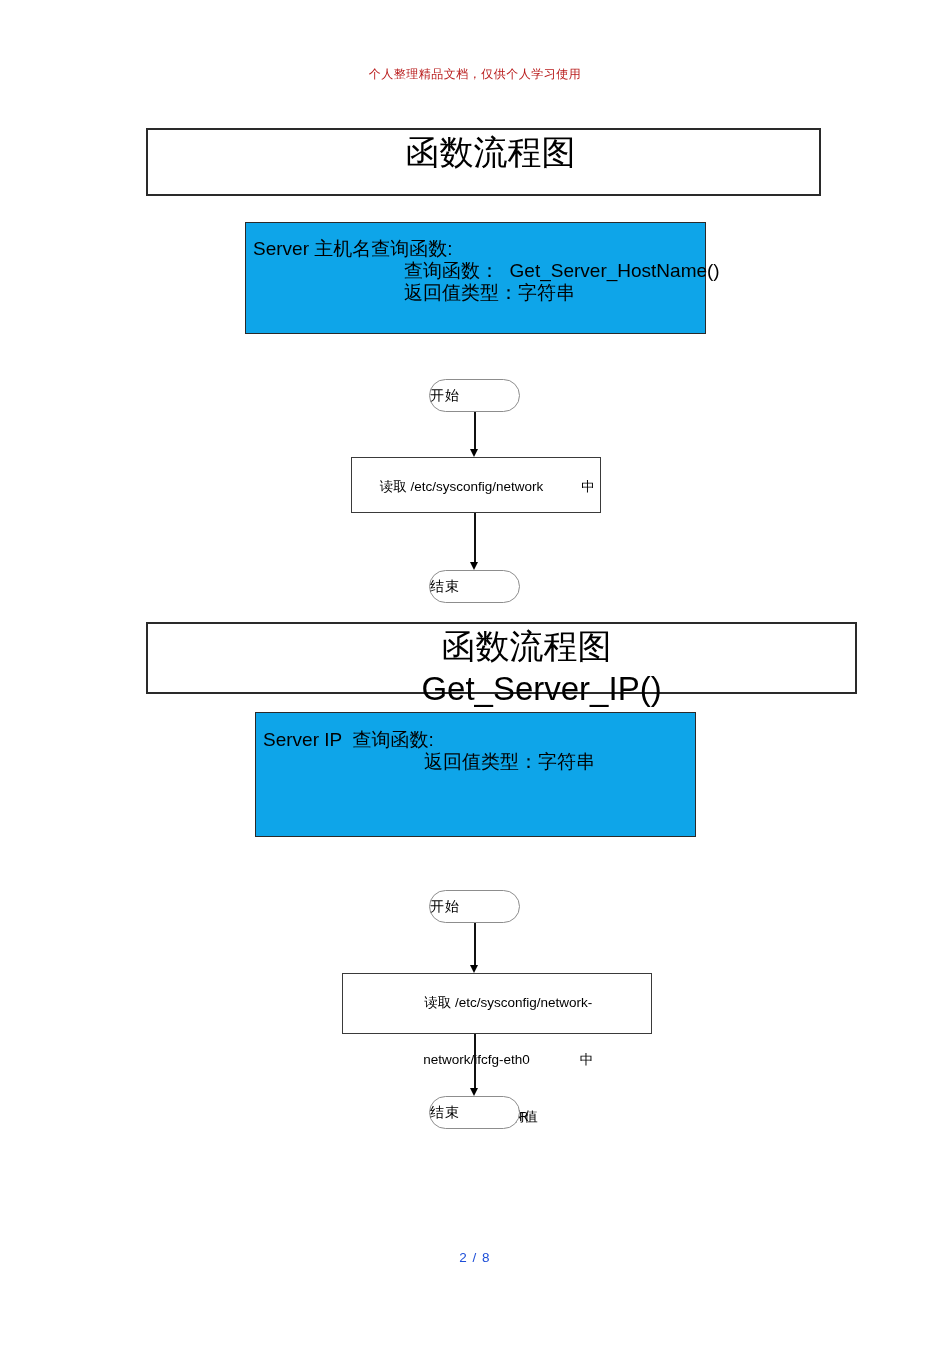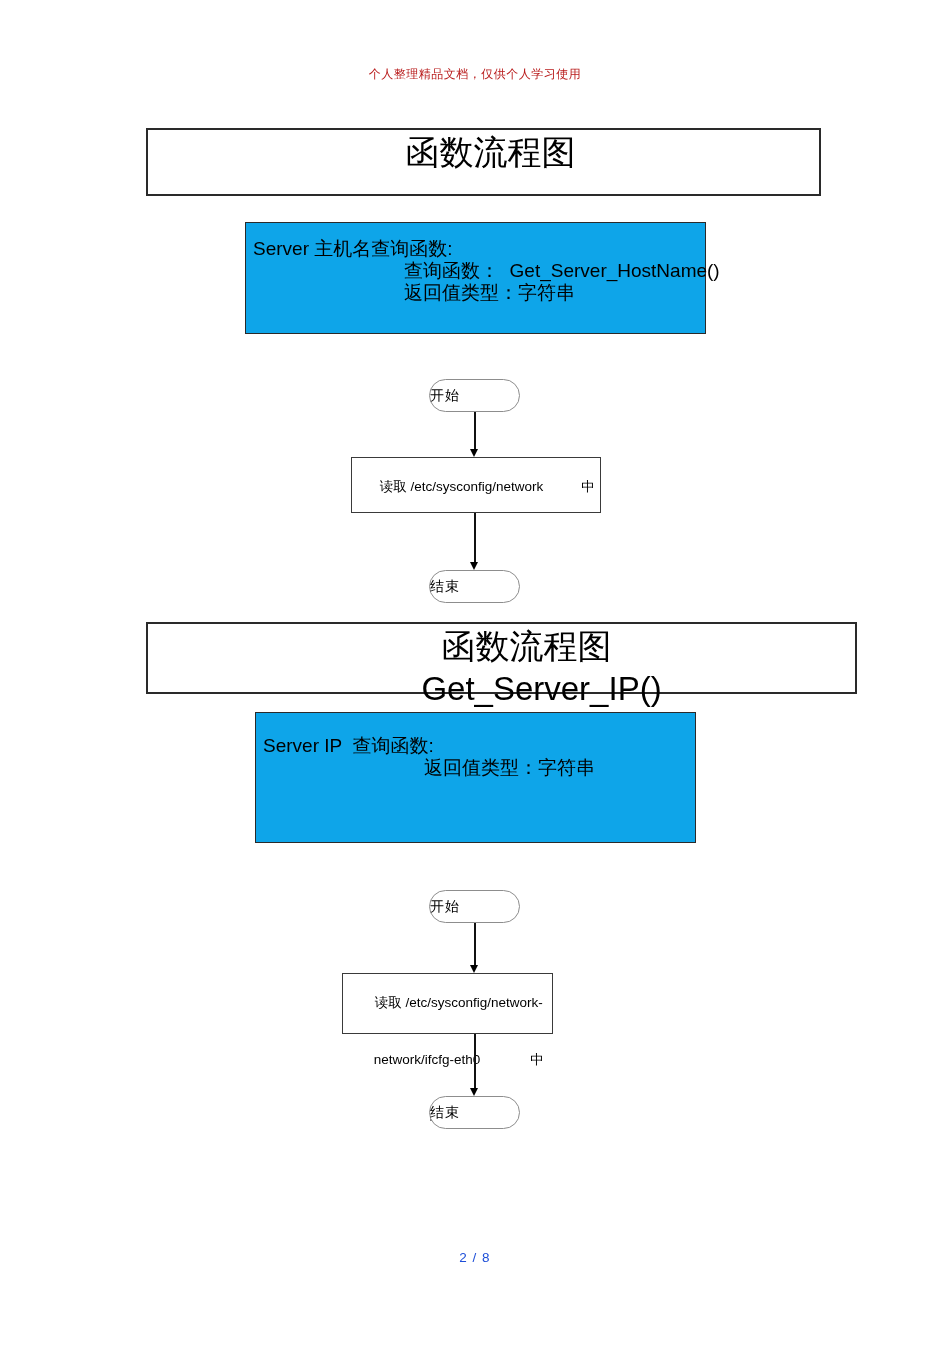--- a/index.html
+++ b/index.html
@@ -17,21 +17,21 @@
     background:#fff;display:flex;align-items:center;flex-direction:column;
   }
   .title-box.first{top:128px;height:64px;padding-left:14px;}
   .title-box.second{top:622px;height:68px;padding-left:50px;}
   .title-cn{font-family:"Liberation Serif","DejaVu Serif",serif;font-size:34px;white-space:pre;}
   .title-en{font-family:"Liberation Sans","DejaVu Sans",sans-serif;font-size:33px;margin-left:30px;white-space:pre;}
   .info-box{
     position:absolute;border:1.3px solid #2a2a2a;background:#0ea5e9;font-size:19px;
   }
   .info-box.first{left:245px;top:222px;width:459px;height:95px;padding-top:15px;}
-  .info-box.second{left:255px;top:712px;width:439px;height:107px;padding-top:22px;}
+  .info-box.second{left:255px;top:712px;width:439px;height:107px;padding-top:16px;}
   .info-line{line-height:22px;white-space:pre;padding-left:7px;}
   .info-line.indent1{padding-left:158px;}
   .info-line.indent2{padding-left:168px;}
   .oval{
     position:absolute;left:429px;width:91px;height:33px;border:1.3px solid #8d8d8d;
     border-radius:17px;background:#fff;display:flex;align-items:center;
     font-size:14px;letter-spacing:1px;box-sizing:border-box;
   }
   .process{
     position:absolute;border:1.6px solid #3a3a3a;background:#fff;
@@ -100,21 +100,21 @@
     <div class="info-line indent2">返回值类型：字符串</div>
   </div>
 
   <div class="oval" style="top:890px;">
     <span>开始</span>
   </div>
 
   <div class="vline" style="left:474px;top:923px;height:43px;"></div>
   <div class="arrowhead" style="left:470px;top:965px;"></div>
 
-  <div class="process" style="left:342px;top:973px;width:211px;height:61px;">
+  <div class="process" style="left:342px;top:973px;width:310px;height:61px;">
     <div class="row">
       <span>读取 /etc/sysconfig/network-</span>
     </div>
     <div class="row">
       <span>network/ifcfg-eth0</span><span class="gap2"></span><span>中</span>
     </div>
     <div class="row">
       <span>IPADDR</span><span class="overlap">的值</span>
     </div>
   </div>

